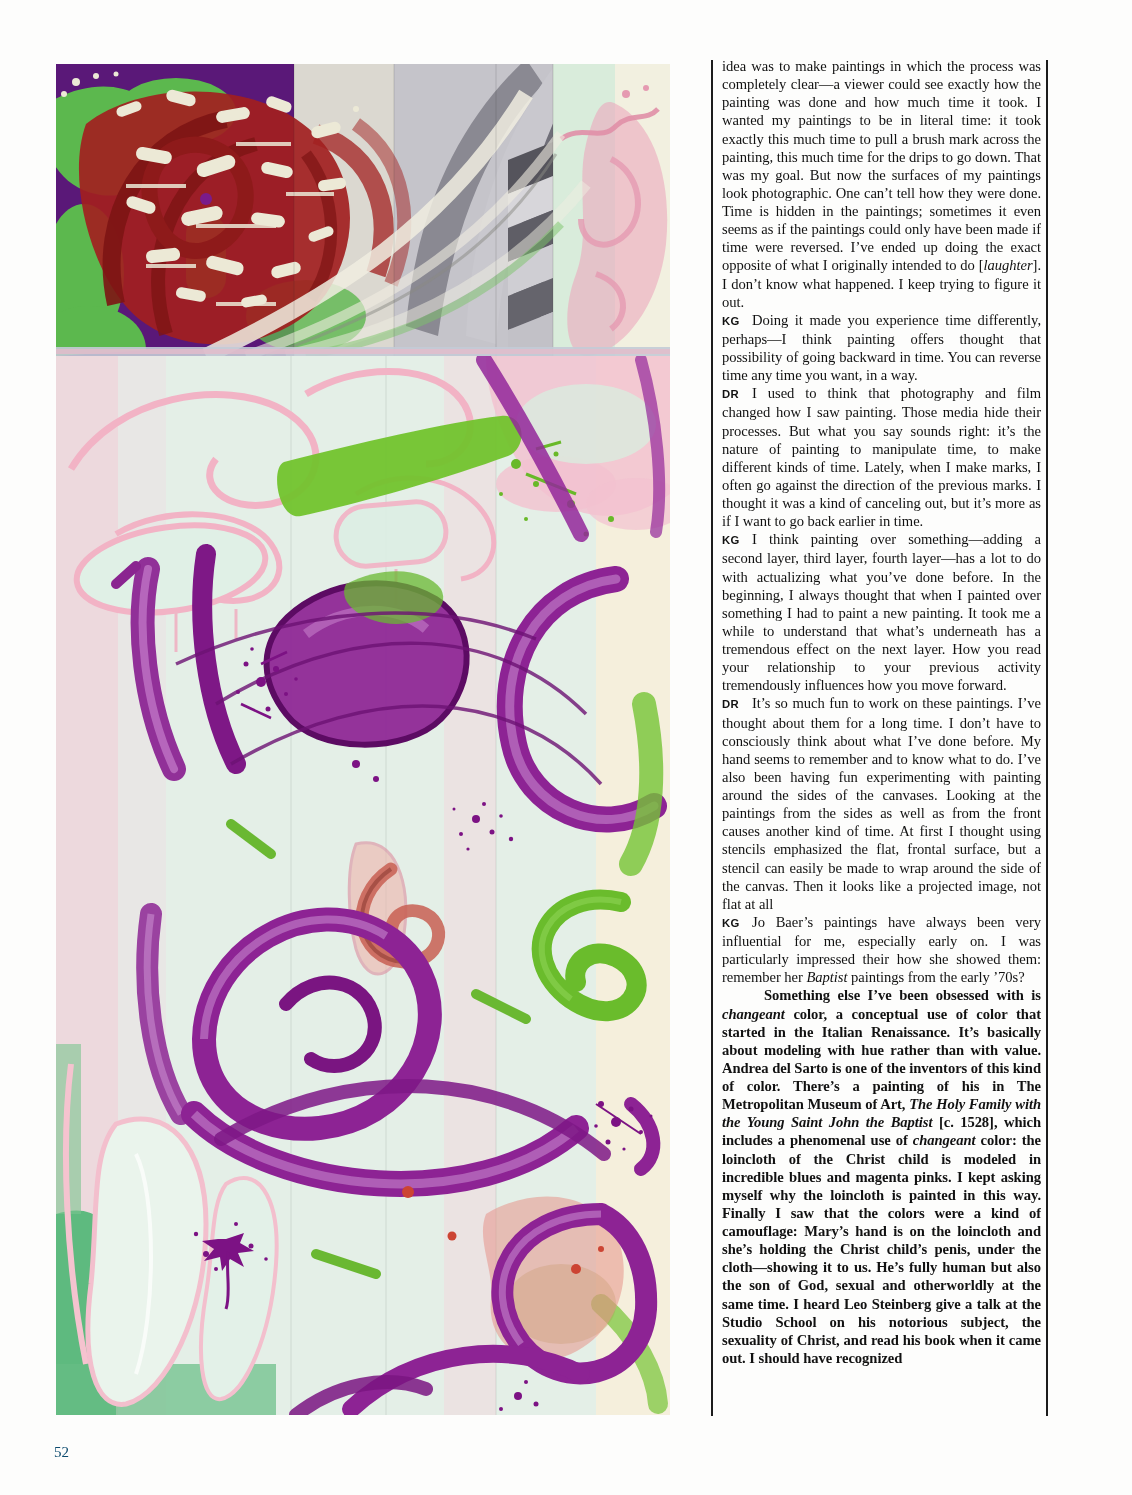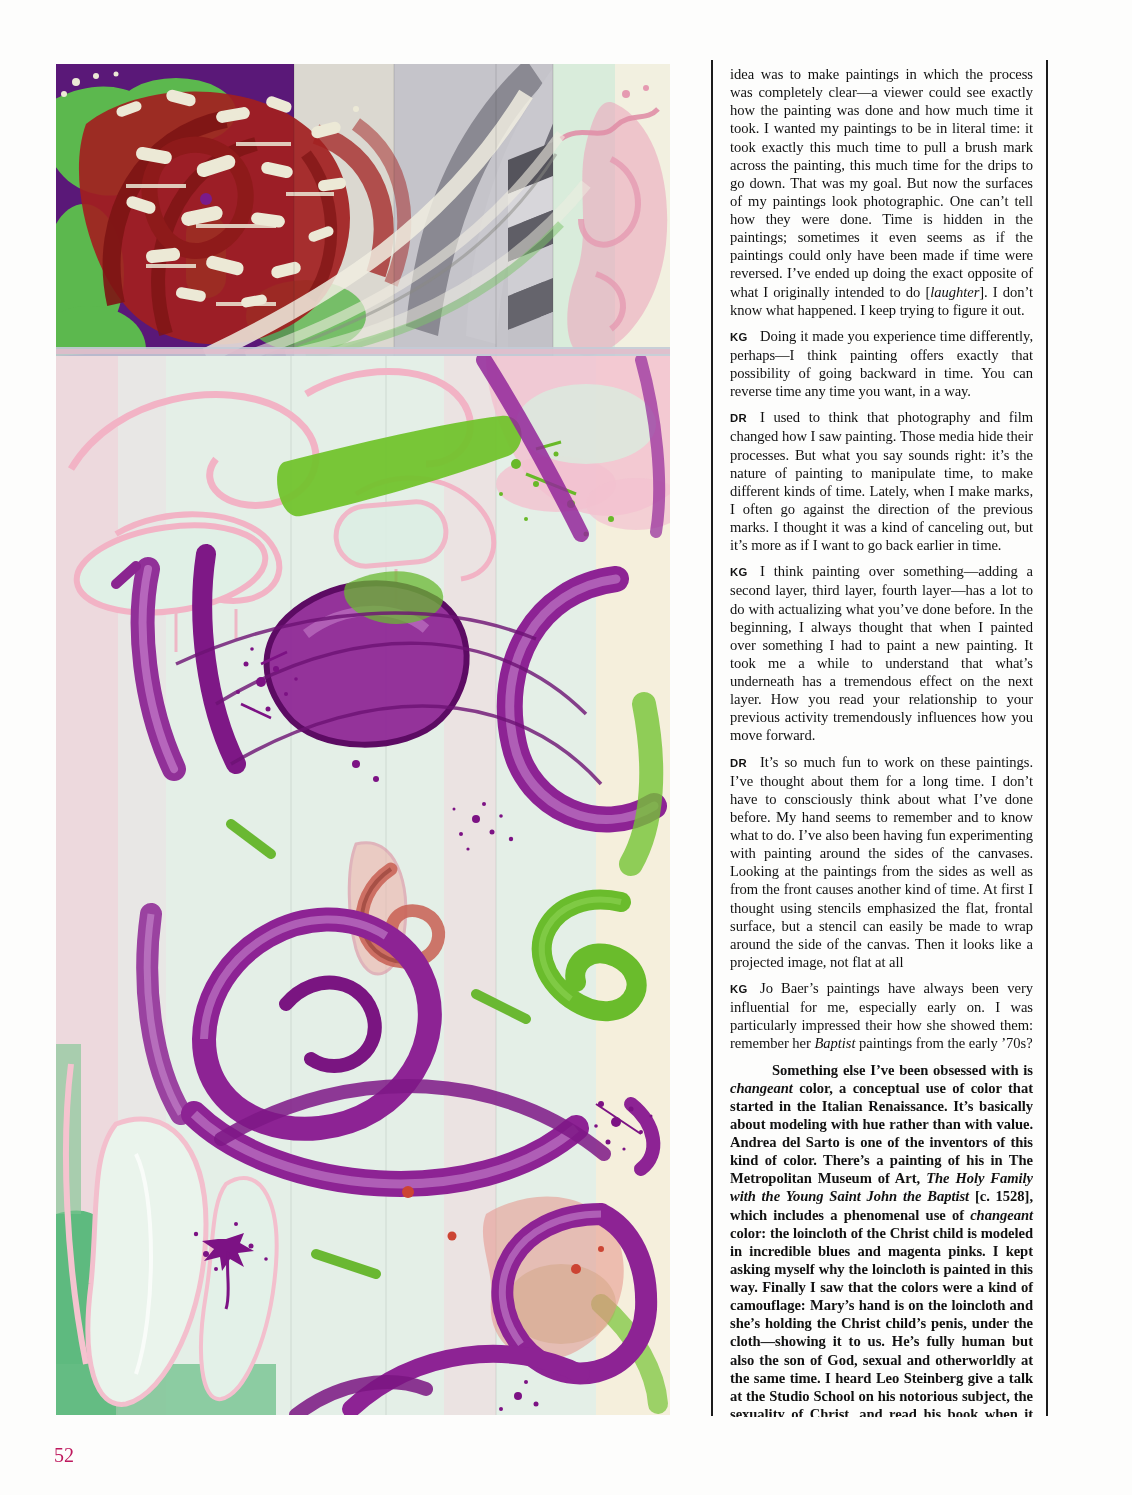--- a/index.html
+++ b/index.html
@@ -5,26 +5,26 @@
   html,body{margin:0;padding:0;background:#fdfdfc;}
   .page{position:relative;width:1132px;height:1495px;background:#fdfdfc;overflow:hidden;
         font-family:"Liberation Serif",serif;color:#111;}
   .artwork{position:absolute;left:56px;top:64px;width:614px;height:1351px;overflow:hidden;}
   .artwork svg{display:block;width:614px;height:1351px;}
   .rule{position:absolute;top:60px;height:1356px;width:2px;background:#1c1c1c;}
   .rule-left{left:711px;}
   .rule-right{left:1046px;}
   .text-col{position:absolute;left:722px;top:57px;width:319px;height:1360px;overflow:hidden;
             font-size:14.6px;line-height:18.12px;text-align:justify;letter-spacing:-0.05px;}
-  .text-col p{margin:8px;padding:0;}
+  .text-col p{margin:0;padding:0;}
   .text-col p.indent{text-indent:42px;font-weight:bold;}
   .tag{display:inline-block;width:30px;font-family:"Liberation Sans",sans-serif;
        font-weight:bold;font-size:11.3px;letter-spacing:.3px;}
   .it{font-style:italic;}
-  .page-number{position:absolute;left:54px;top:1444px;font-size:20px;color:#be185d;}
+  .page-number{position:absolute;left:54px;top:1444px;font-size:15px;color:#0c4a6e;}
 </style>
 </head>
 <body>
 
 <div class="page">
 
   <div class="artwork">
     <svg viewBox="0 0 614 1351" xmlns="http://www.w3.org/2000/svg">
       <defs>
         <clipPath id="band">
@@ -296,21 +296,21 @@
           <path d="M172,1188 C170,1210 175,1230 170,1245" stroke-width="3"></path>
         </g>
       </g>
     </svg>
   </div>
 
   <div class="rule rule-left"></div>
   <div class="rule rule-right"></div>
   <div class="text-col">
       <p><span>idea was to make paintings in which the process was completely clear—a viewer could see exactly how the painting was done and how much time it took. I wanted my paintings to be in literal time: it took exactly this much time to pull a brush mark across the painting, this much time for the drips to go down. That was my goal. But now the surfaces of my paintings look photographic. One can’t tell how they were done. Time is hidden in the paintings; sometimes it even seems as if the paintings could only have been made if time were reversed. I’ve ended up doing the exact opposite of what I originally intended to do [</span><span class="it">laughter</span><span>]. I don’t know what happened. I keep trying to figure it out.</span></p>
-      <p><span class="tag">KG</span><span>Doing it made you experience time differently, perhaps—I think painting offers exactly that possibility of going backward in time. You can reverse time any time you want, in a way.</span></p>
+      <p><span class="tag">KG</span><span>Doing it made you experience time differently, perhaps—I think painting offers thought that possibility of going backward in time. You can reverse time any time you want, in a way.</span></p>
       <p><span class="tag">DR</span><span>I used to think that photography and film changed how I saw painting. Those media hide their processes. But what you say sounds right: it’s the nature of painting to manipulate time, to make different kinds of time. Lately, when I make marks, I often go against the direction of the previous marks. I thought it was a kind of canceling out, but it’s more as if I want to go back earlier in time.</span></p>
       <p><span class="tag">KG</span><span>I think painting over something—adding a second layer, third layer, fourth layer—has a lot to do with actualizing what you’ve done before. In the beginning, I always thought that when I painted over something I had to paint a new painting. It took me a while to understand that what’s underneath has a tremendous effect on the next layer. How you read your relationship to your previous activity tremendously influences how you move forward.</span></p>
       <p><span class="tag">DR</span><span>It’s so much fun to work on these paintings. I’ve thought about them for a long time. I don’t have to consciously think about what I’ve done before. My hand seems to remember and to know what to do. I’ve also been having fun experimenting with painting around the sides of the canvases. Looking at the paintings from the sides as well as from the front causes another kind of time. At first I thought using stencils emphasized the flat, frontal surface, but a stencil can easily be made to wrap around the side of the canvas. Then it looks like a projected image, not flat at all</span></p>
       <p><span class="tag">KG</span><span>Jo Baer’s paintings have always been very influential for me, especially early on. I was particularly impressed their how she showed them: remember her </span><span class="it">Baptist</span><span> paintings from the early ’70s?</span></p>
       <p class="indent"><span>Something else I’ve been obsessed with is </span><span class="it">changeant</span><span> color, a conceptual use of color that started in the Italian Renaissance. It’s basically about modeling with hue rather than with value. Andrea del Sarto is one of the inventors of this kind of color. There’s a painting of his in The Metropolitan Museum of Art, </span><span class="it">The Holy Family with the Young Saint John the Baptist</span><span> [c. 1528], which includes a phenomenal use of </span><span class="it">changeant</span><span> color: the loincloth of the Christ child is modeled in incredible blues and magenta pinks. I kept asking myself why the loincloth is painted in this way. Finally I saw that the colors were a kind of camouflage: Mary’s hand is on the loincloth and she’s holding the Christ child’s penis, under the cloth—showing it to us. He’s fully human but also the son of God, sexual and otherworldly at the same time. I heard Leo Steinberg give a talk at the Studio School on his notorious subject, the sexuality of Christ, and read his book when it came out. I should have recognized</span></p>
     </div>
 
   <div class="page-number">52</div>
 </div>
 

